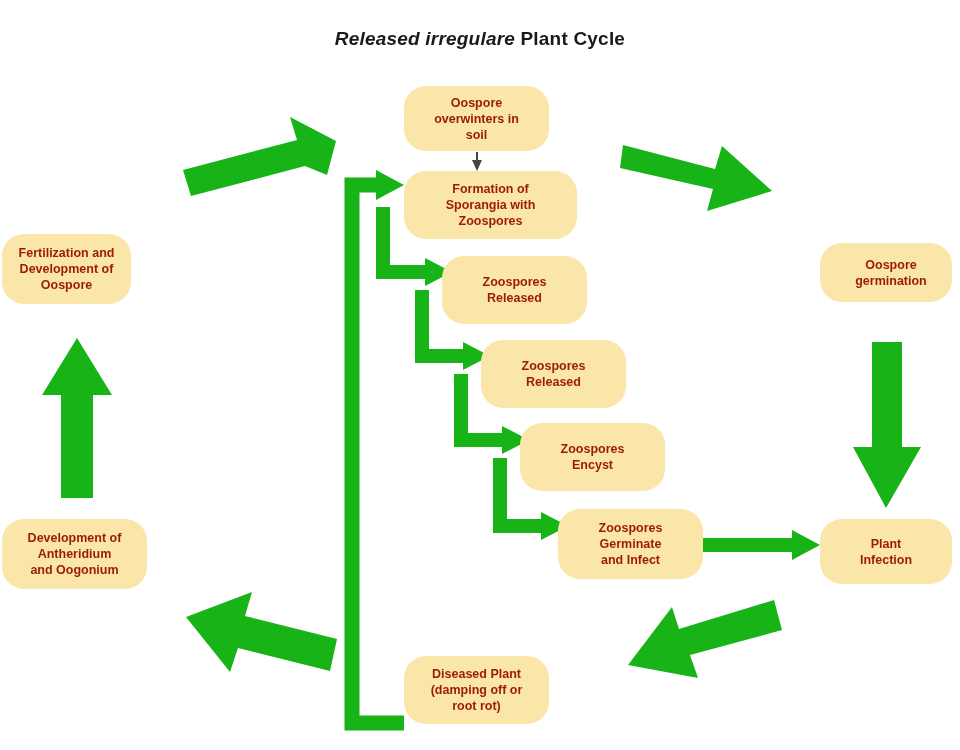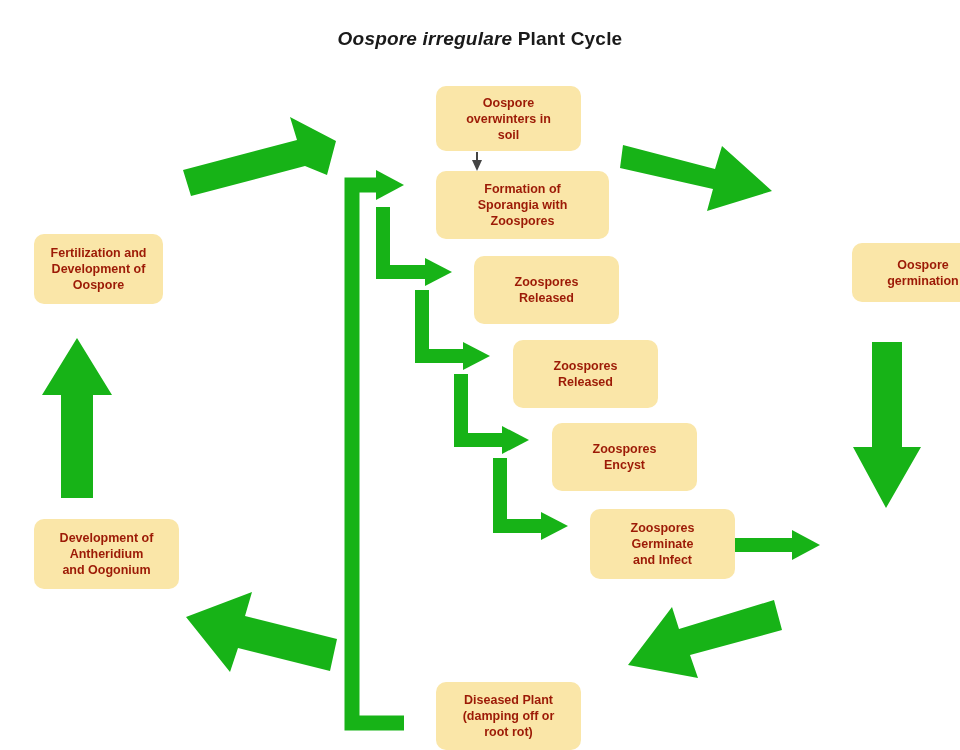--- a/index.html
+++ b/index.html
@@ -30,47 +30,46 @@
     color: #1a1a1a;
     letter-spacing: 0.2px;
   }
   #title .sp { font-style: italic; }
 
   
   .node {
     position: absolute;
     box-sizing: border-box;
     background: #fae6a8;
-    border-radius: 10px;
+    border-radius: 22px;
     color: #9c1a06;
     font-size: 12.5px;
     font-weight: bold;
     line-height: 1.28;
     text-align: center;
     display: flex;
     align-items: center;
     justify-content: center;
     padding: 4px 6px;
     white-space: pre-line;
-    margin-left: 32px;
   }
 
   
   #arrows {
     position: absolute;
     left: 0; top: 0;
     width: 960px; height: 750px;
   }
 </style>
 </head>
 <body>
 
 <div id="canvas">
 
-  <div id="title"><span class="sp">Oospore irregulare</span><span> Plant Cycle</span></div>
+  <div id="title"><span class="sp">Released irregulare</span><span> Plant Cycle</span></div>
 
   <svg id="arrows" viewBox="0 0 960 750" xmlns="http://www.w3.org/2000/svg">
 
     <g>
       <polygon fill="#17b317" points="186,617 252,592 245,616 337,639 330,671 238,648 230,672"></polygon>
     </g>
 
     <g>
       <polygon fill="#17b317" points="336,141 327,175 305,166 191,196 183,170 297,140 290,117"></polygon>
     </g>
@@ -136,23 +135,25 @@
 Zoospores</div>
   <div class="node" style="left: 442px; top: 256px; width: 145px; height: 68px; background: rgb(250, 230, 168); color: rgb(156, 26, 6);">Zoospores
 Released</div>
   <div class="node" style="left: 481px; top: 340px; width: 145px; height: 68px; background: rgb(250, 230, 168); color: rgb(156, 26, 6);">Zoospores
 Released</div>
   <div class="node" style="left: 520px; top: 423px; width: 145px; height: 68px; background: rgb(250, 230, 168); color: rgb(156, 26, 6);">Zoospores
 Encyst</div>
   <div class="node" style="left: 558px; top: 509px; width: 145px; height: 70px; background: rgb(250, 230, 168); color: rgb(156, 26, 6);">Zoospores
 Germinate
 and Infect</div>
-  <div class="node" style="left: 404px; top: 682px; width: 145px; height: 68px; background: rgb(250, 230, 168); color: rgb(156, 26, 6);">Diseased Plant
+  <div class="node" style="left: 404px; top: 656px; width: 145px; height: 68px; background: rgb(250, 230, 168); color: rgb(156, 26, 6);">Diseased Plant
 (damping off or
 root rot)</div>
+  <div class="node" style="left: 820px; top: 519px; width: 132px; height: 65px; background: rgb(250, 230, 168); color: rgb(156, 26, 6);">Plant
+Infection</div>
   <div class="node" style="left: 820px; top: 243px; width: 132px; height: 59px; background: rgb(250, 230, 168); color: rgb(156, 26, 6); padding-left: 16px;">Oospore germination</div>
   <div class="node" style="left: 2px; top: 234px; width: 129px; height: 70px; background: rgb(250, 230, 168); color: rgb(156, 26, 6);">Fertilization and
 Development of
 Oospore</div>
   <div class="node" style="left: 2px; top: 519px; width: 145px; height: 70px; background: rgb(250, 230, 168); color: rgb(156, 26, 6);">Development of
 Antheridium
 and Oogonium</div>
 
 </div>
 

